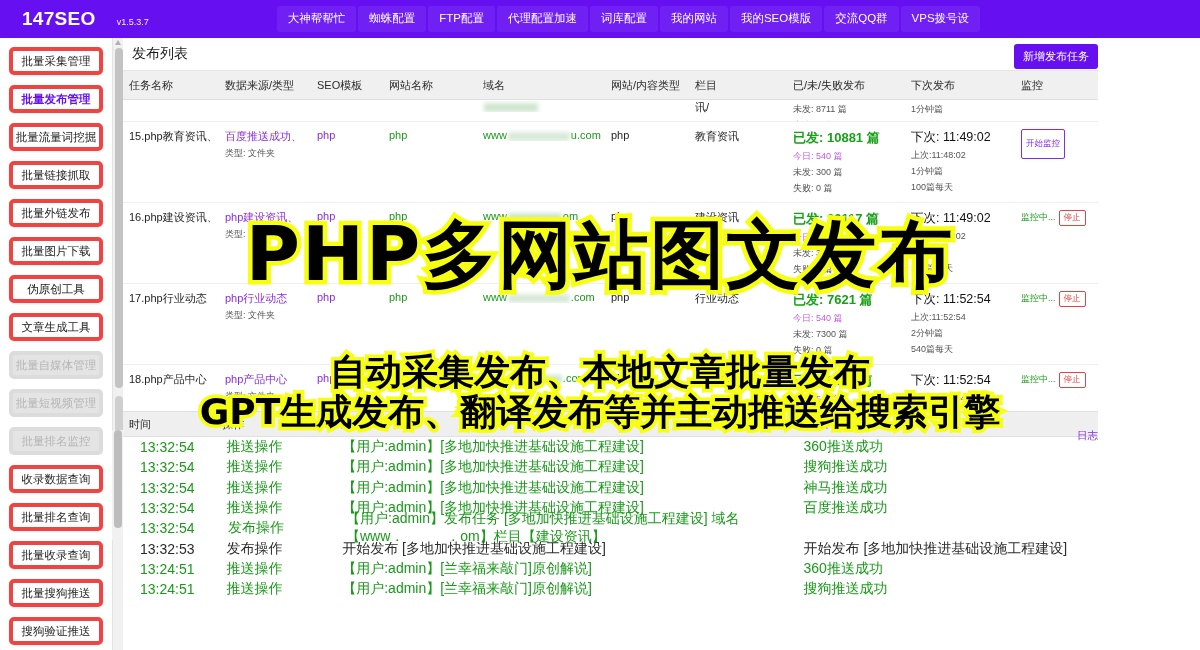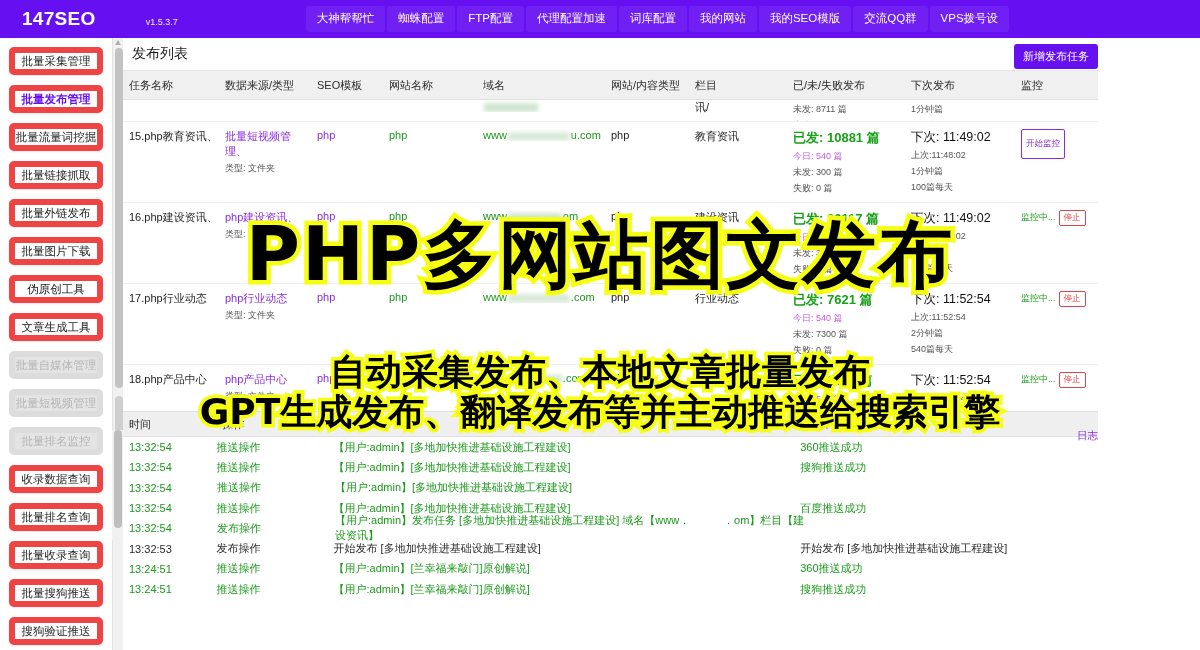--- a/index.html
+++ b/index.html
@@ -17,23 +17,23 @@
   
   .topbar {
     position: absolute; top: 0; left: 0;
     width: 1200px; height: 38px;
     background: #6610f2;
     display: flex; align-items: center;
   }
   .brand {
     color: #fff; font-size: 19px; font-weight: 600;
     margin-left: 22px; letter-spacing: .3px;
-    display: flex; align-items: baseline; gap: 6px;
-  }
-  .brand .ver { font-size: 9px; font-weight: 400; opacity: .92; letter-spacing: 0; margin-left: 44px; }
+    display: flex; align-items: baseline; gap: 21px;
+  }
+  .brand .ver { font-size: 9px; font-weight: 400; opacity: .92; letter-spacing: 0; }
 
   .topnav { display: flex; align-items: center; margin-left: 128px; gap: 2px; }
   .topnav .nav-item {
     color: #ffffff; font-size: 11.5px; line-height: 1;
     padding: 7px 11px; border-radius: 3px;
     background: rgba(255,255,255,.07);
     white-space: nowrap; cursor: pointer;
   }
 
   
@@ -41,21 +41,21 @@
     position: absolute; top: 38px; left: 0;
     width: 112px; height: 612px;
     background: #ffffff;
     padding-top: 9px;
     overflow: hidden;
   }
   .side-btn {
     width: 94px; height: 28px; margin: 0 auto 10px auto;
     display: flex; align-items: center; justify-content: center;
     background: #ffffff;
-    border: 6px solid #ef4444; border-radius: 5px;
+    border: 4px solid #ef4444; border-radius: 5px;
     font-size: 11.5px; color: #222; white-space: nowrap;
     box-shadow: 0 1px 2px rgba(0,0,0,.09);
     cursor: pointer;
   }
   .side-btn.active { color: #6610f2; font-weight: 600; }
   .side-btn.disabled {
     background: #e4e4e4; border-color: #dcdcdc;
     color: #b5b5b5; box-shadow: none; cursor: default;
   }
 
@@ -173,21 +173,21 @@
     display: flex; align-items: center; font-size: 11px; color: #2b2b2b;
   }
   .log-head .lh { padding-left: 6px; }
   .log-head .log-link {
     position: absolute; right: 0px; top: 17px;
     color: #8a2be2; font-size: 10.5px; cursor: pointer; white-space: nowrap;
   }
   .log-body { height: 215px; overflow: hidden; background: #fff; }
   .log-row {
     display: flex; align-items: center; height: 20.3px;
-    font-size: 11px; color: #1a9a1a;
+    font-size: 14px; color: #1a9a1a; padding-left: 11px;
   }
   .log-row.dark { color: #2b2b2b; }
   .lg1 { width: 94px; padding-left: 6px; }
   .lg2 { width: 118px; }
   .lg3 { width: 470px; }
   .lg4 { width: 300px; }
 
   
   .log-scroll {
     position: absolute; left: 112px; top: 430px;
@@ -300,21 +300,21 @@
             <div class="next-main"></div>
             <div class="sub lite"></div>
             <div class="sub">1分钟篇</div>
             <div class="sub">400篇每天</div>
           </div>
           <div class="c c10"></div>
           <div class="c c11"></div>
         </div>
         <div class="row">
           <div class="c c1"><span>15.php教育资讯、</span></div>
-          <div class="c c2"><span class="purple">批量短视频管理、</span><div class="sub">类型: 文件夹</div></div>
+          <div class="c c2"><span class="purple">百度推送成功、</span><div class="sub">类型: 文件夹</div></div>
           <div class="c c3"><span class="purple">php</span></div>
           <div class="c c4"><span class="green">php</span></div>
           <div class="c c5"><span class="green">www</span><span class="blur-dom w2"></span><span class="green">u.com</span></div>
           <div class="c c6"><span>php</span></div>
           <div class="c c7"><span>教育资讯</span></div>
           <div class="c c8">
             <div class="stat-main">已发: 10881 篇</div>
             <div class="sub"><span class="pk">今日: 540 篇</span></div>
             <div class="sub">未发: 300 篇</div>
             <div class="sub">失败: 0 篇</div>
@@ -415,20 +415,21 @@
         <div class="log-row">
           <div class="lg1">13:32:54</div>
           <div class="lg2">推送操作</div>
           <div class="lg3">【用户:admin】[多地加快推进基础设施工程建设]</div>
           <div class="lg4">搜狗推送成功</div>
         </div>
         <div class="log-row">
           <div class="lg1">13:32:54</div>
           <div class="lg2">推送操作</div>
           <div class="lg3">【用户:admin】[多地加快推进基础设施工程建设]</div>
+          <div class="lg4">神马推送成功</div>
         </div>
         <div class="log-row">
           <div class="lg1">13:32:54</div>
           <div class="lg2">推送操作</div>
           <div class="lg3">【用户:admin】[多地加快推进基础设施工程建设]</div>
           <div class="lg4">百度推送成功</div>
         </div>
         <div class="log-row">
           <div class="lg1">13:32:54</div>
           <div class="lg2">发布操作</div>

